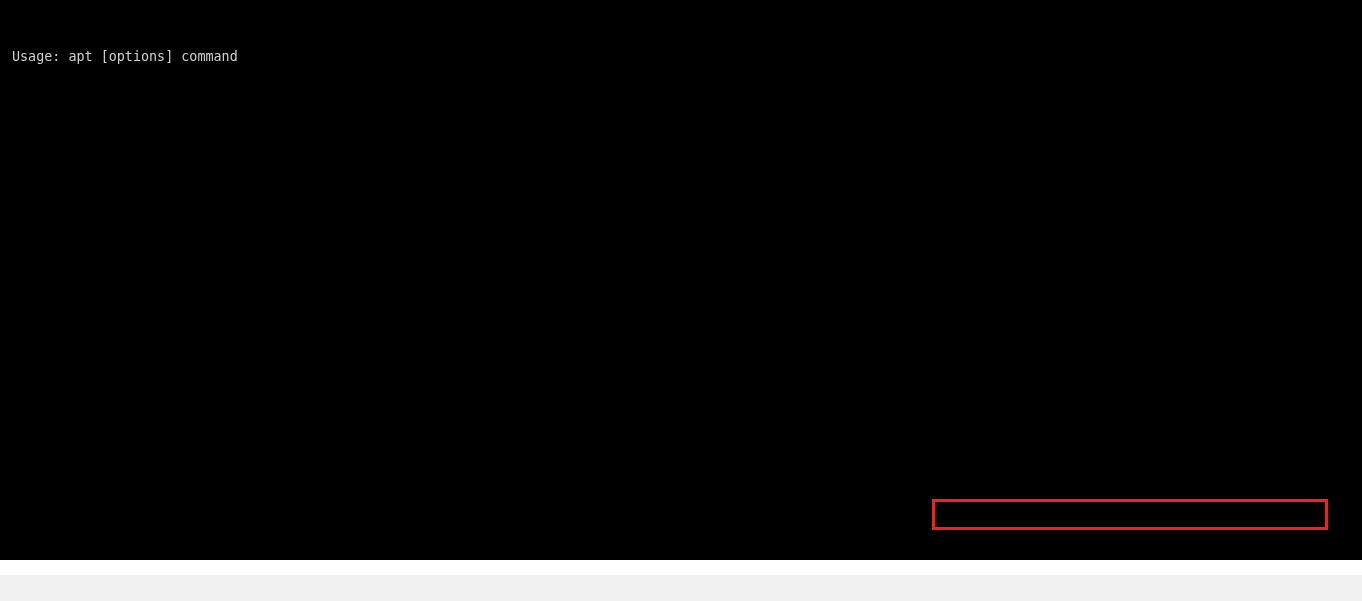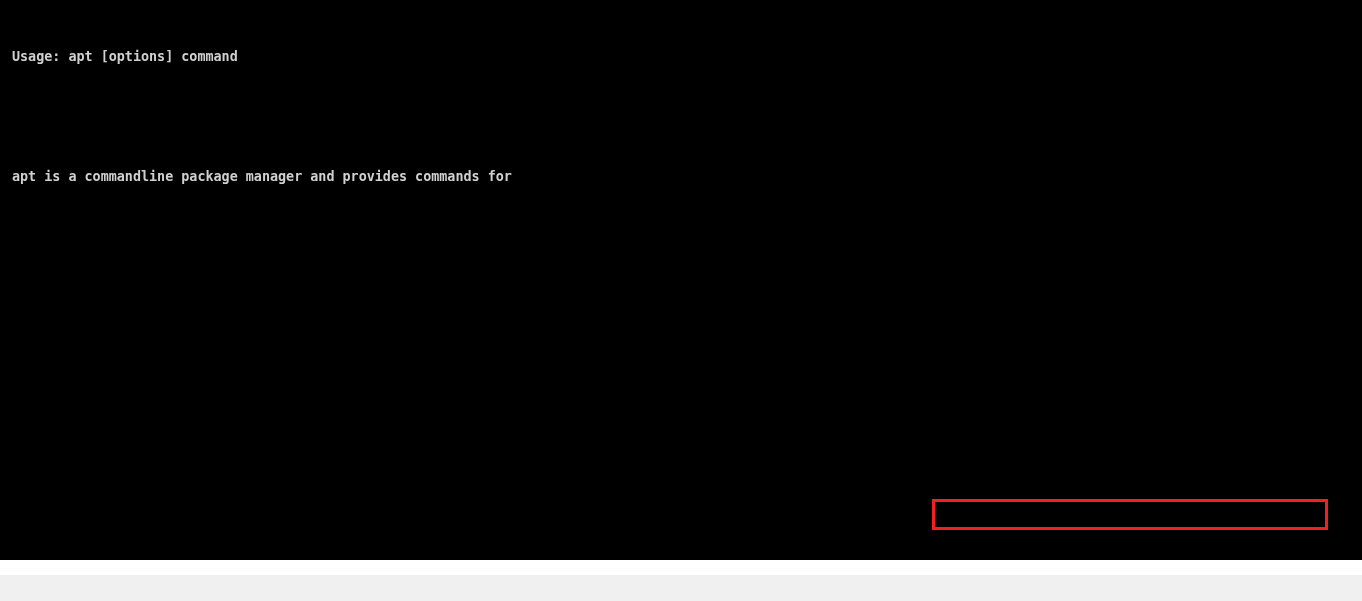--- a/index.html
+++ b/index.html
@@ -39,21 +39,20 @@
     font-size: 13.4px;
     line-height: 17.2px;
     color: #cfcfcf;
     white-space: pre;
     letter-spacing: 0px;
   }
 
   .line {
     white-space: pre;
     height: 17.2px;
-    font-weight: bold;
   }
 
   .blank { height: 17.2px; }
 
   
   .c-white   { color: #d0d0d0; }
 
   
   #redbox {
     position: absolute;
@@ -88,21 +87,20 @@
 <body>
 
 <div id="screen">
 
   <div id="terminal">
     <div class="term-inner">
 
       <div class="line c-white">Usage: apt [options] command</div>
       <div class="blank"></div>
 
-      <div class="line c-white">apt is a commandline package manager and provides commands for</div>
 
       <div class="blank"></div>
 
       
       
       
       
       
       
       

